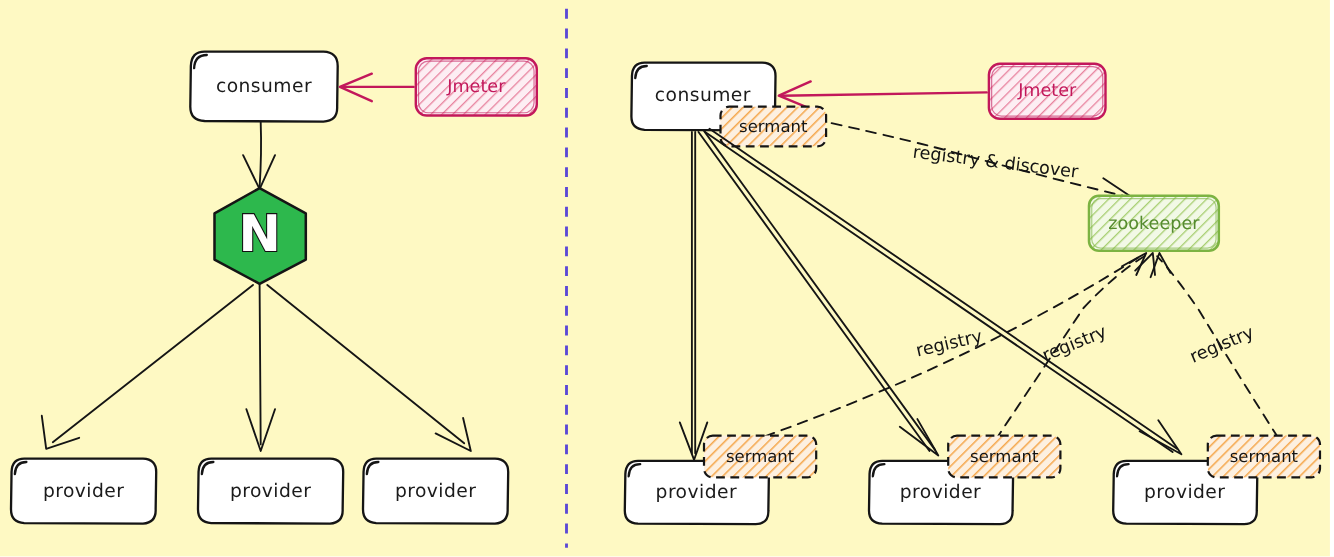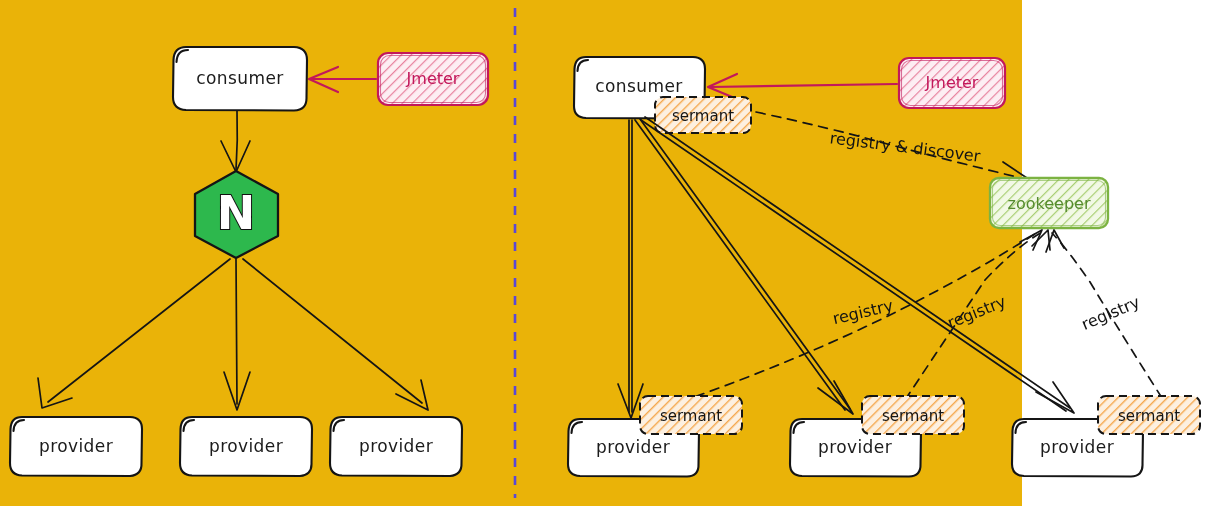--- a/index.html
+++ b/index.html
@@ -1,17 +1,17 @@
 <!DOCTYPE html>
 <html><head>
 <meta charset="utf-8">
 <style>
   html,body{margin:0;padding:0;background:#ffffff;}
   body{width:1213px;height:506px;overflow:hidden;font-family:"DejaVu Sans",sans-serif;}
-  #stage{position:relative;width:1022px;height:506px;background:#eab308;}
+  #stage{position:relative;width:1209px;height:506px;background:#fef9c3;}
   svg#canvas{position:absolute;left:0;top:0;width:1213px;height:506px;}
   .nodelabel{
     font-family:"DejaVu Sans",sans-serif;
     font-size:17px;
     fill:#1b1b1b;
     text-anchor:middle;
     dominant-baseline:middle;
     letter-spacing:.4px;
   }
   .edgelabel{

